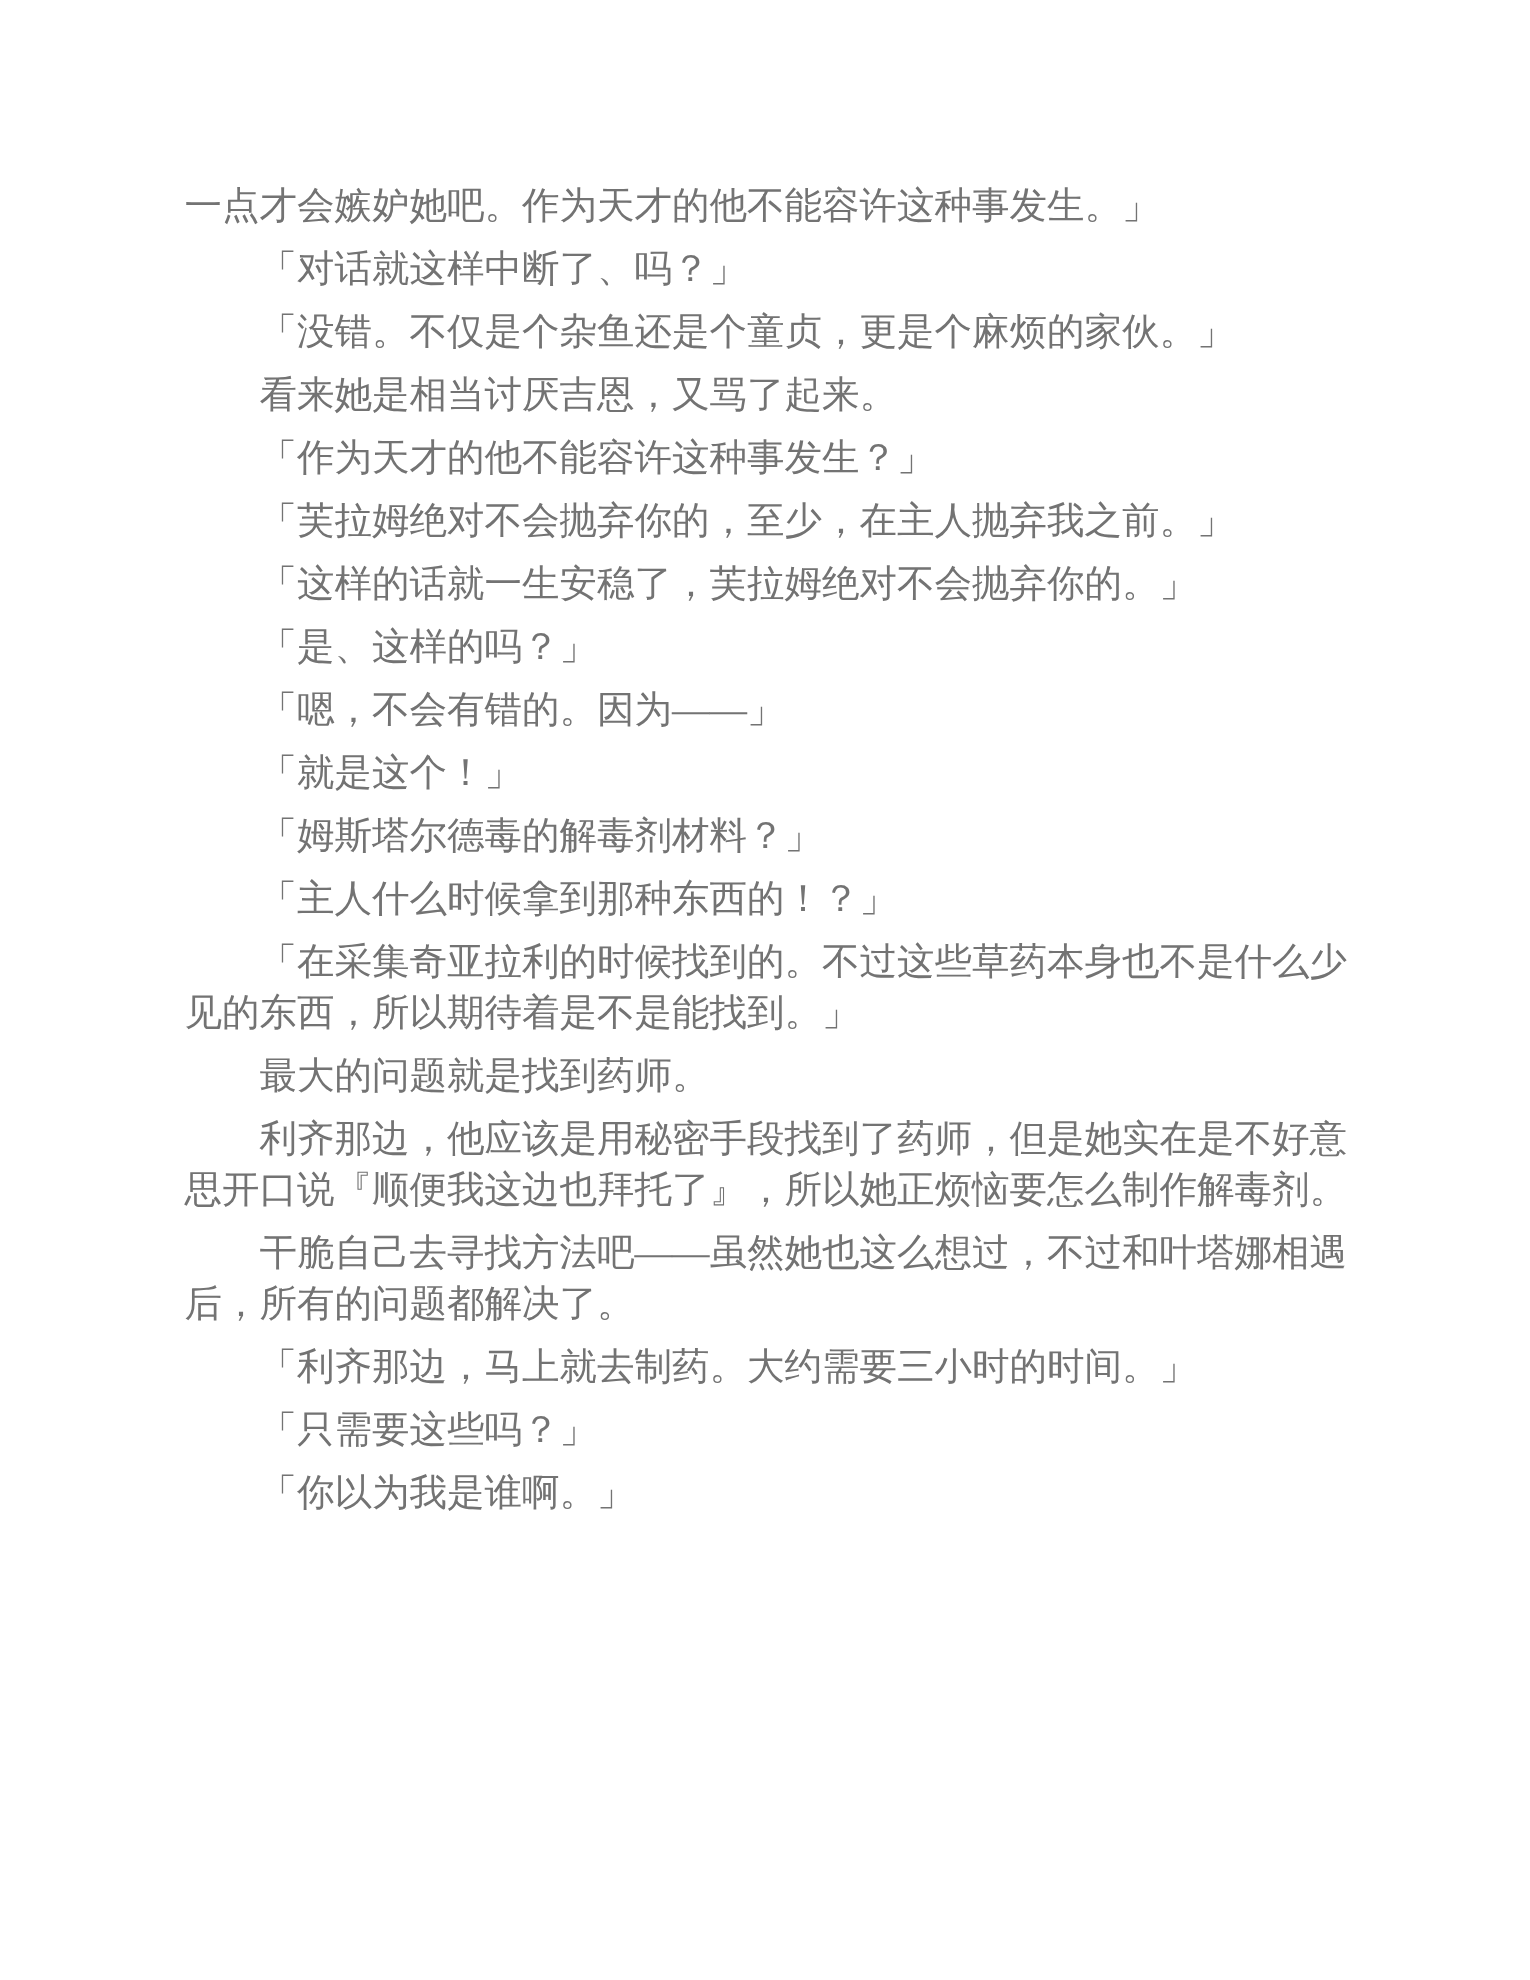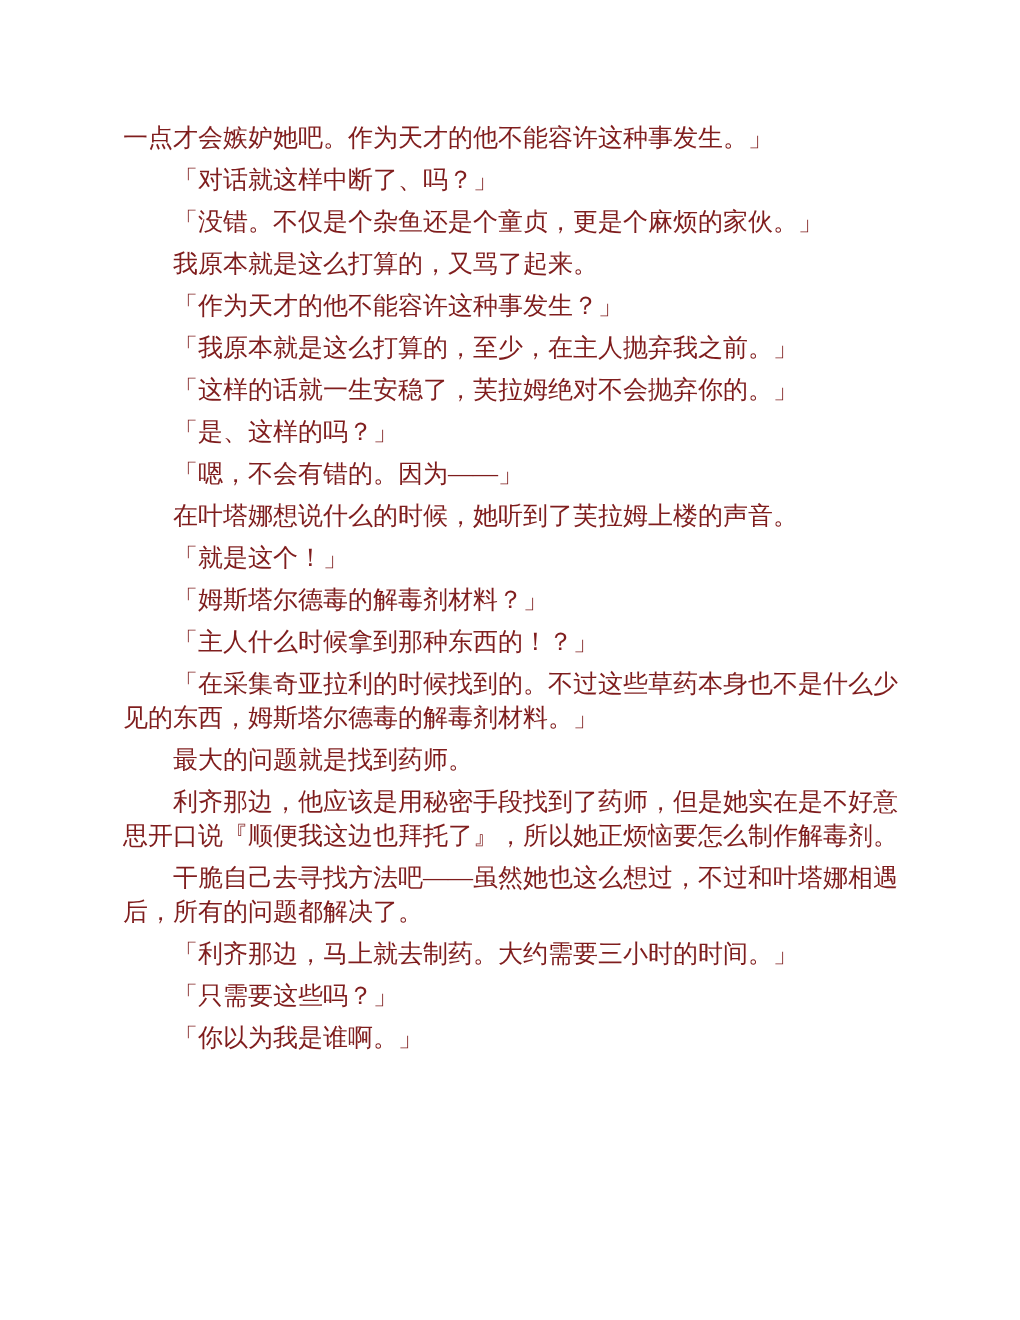--- a/index.html
+++ b/index.html
@@ -17,21 +17,21 @@
     background: #ffffff;
   }
   .content {
     position: absolute;
     left: 123px;
     top: 121px;
     width: 775px;
     font-family: "Liberation Serif", "DejaVu Serif", serif;
     font-size: 25px;
     line-height: 34px;
-    color: #7f1d1d;
+    color: #737373;
     text-align: left;
     word-break: break-all;
     line-break: strict;
   }
   .content p {
     margin: 0 0 8px 0;
     padding: 0;
     text-indent: 2em;
   }
   .content p:first-child {
@@ -39,31 +39,30 @@
   }
 </style>
 </head>
 <body>
 
 <div class="page">
   <div class="content">
       <p>一点才会嫉妒她吧。作为天才的他不能容许这种事发生。」</p>
       <p>「对话就这样中断了、吗？」</p>
       <p>「没错。不仅是个杂鱼还是个童贞，更是个麻烦的家伙。」</p>
-      <p>我原本就是这么打算的，又骂了起来。</p>
+      <p>看来她是相当讨厌吉恩，又骂了起来。</p>
       <p>「作为天才的他不能容许这种事发生？」</p>
-      <p>「我原本就是这么打算的，至少，在主人抛弃我之前。」</p>
+      <p>「芙拉姆绝对不会抛弃你的，至少，在主人抛弃我之前。」</p>
       <p>「这样的话就一生安稳了，芙拉姆绝对不会抛弃你的。」</p>
       <p>「是、这样的吗？」</p>
       <p>「嗯，不会有错的。因为——」</p>
-      <p>在叶塔娜想说什么的时候，她听到了芙拉姆上楼的声音。</p>
       <p>「就是这个！」</p>
       <p>「姆斯塔尔德毒的解毒剂材料？」</p>
       <p>「主人什么时候拿到那种东西的！？」</p>
-      <p>「在采集奇亚拉利的时候找到的。不过这些草药本身也不是什么少见的东西，姆斯塔尔德毒的解毒剂材料。」</p>
+      <p>「在采集奇亚拉利的时候找到的。不过这些草药本身也不是什么少见的东西，所以期待着是不是能找到。」</p>
       <p>最大的问题就是找到药师。</p>
       <p>利齐那边，他应该是用秘密手段找到了药师，但是她实在是不好意思开口说『顺便我这边也拜托了』，所以她正烦恼要怎么制作解毒剂。</p>
       <p>干脆自己去寻找方法吧——虽然她也这么想过，不过和叶塔娜相遇后，所有的问题都解决了。</p>
       <p>「利齐那边，马上就去制药。大约需要三小时的时间。」</p>
       <p>「只需要这些吗？」</p>
       <p>「你以为我是谁啊。」</p>
     </div>
 </div>
 
 </body></html>

